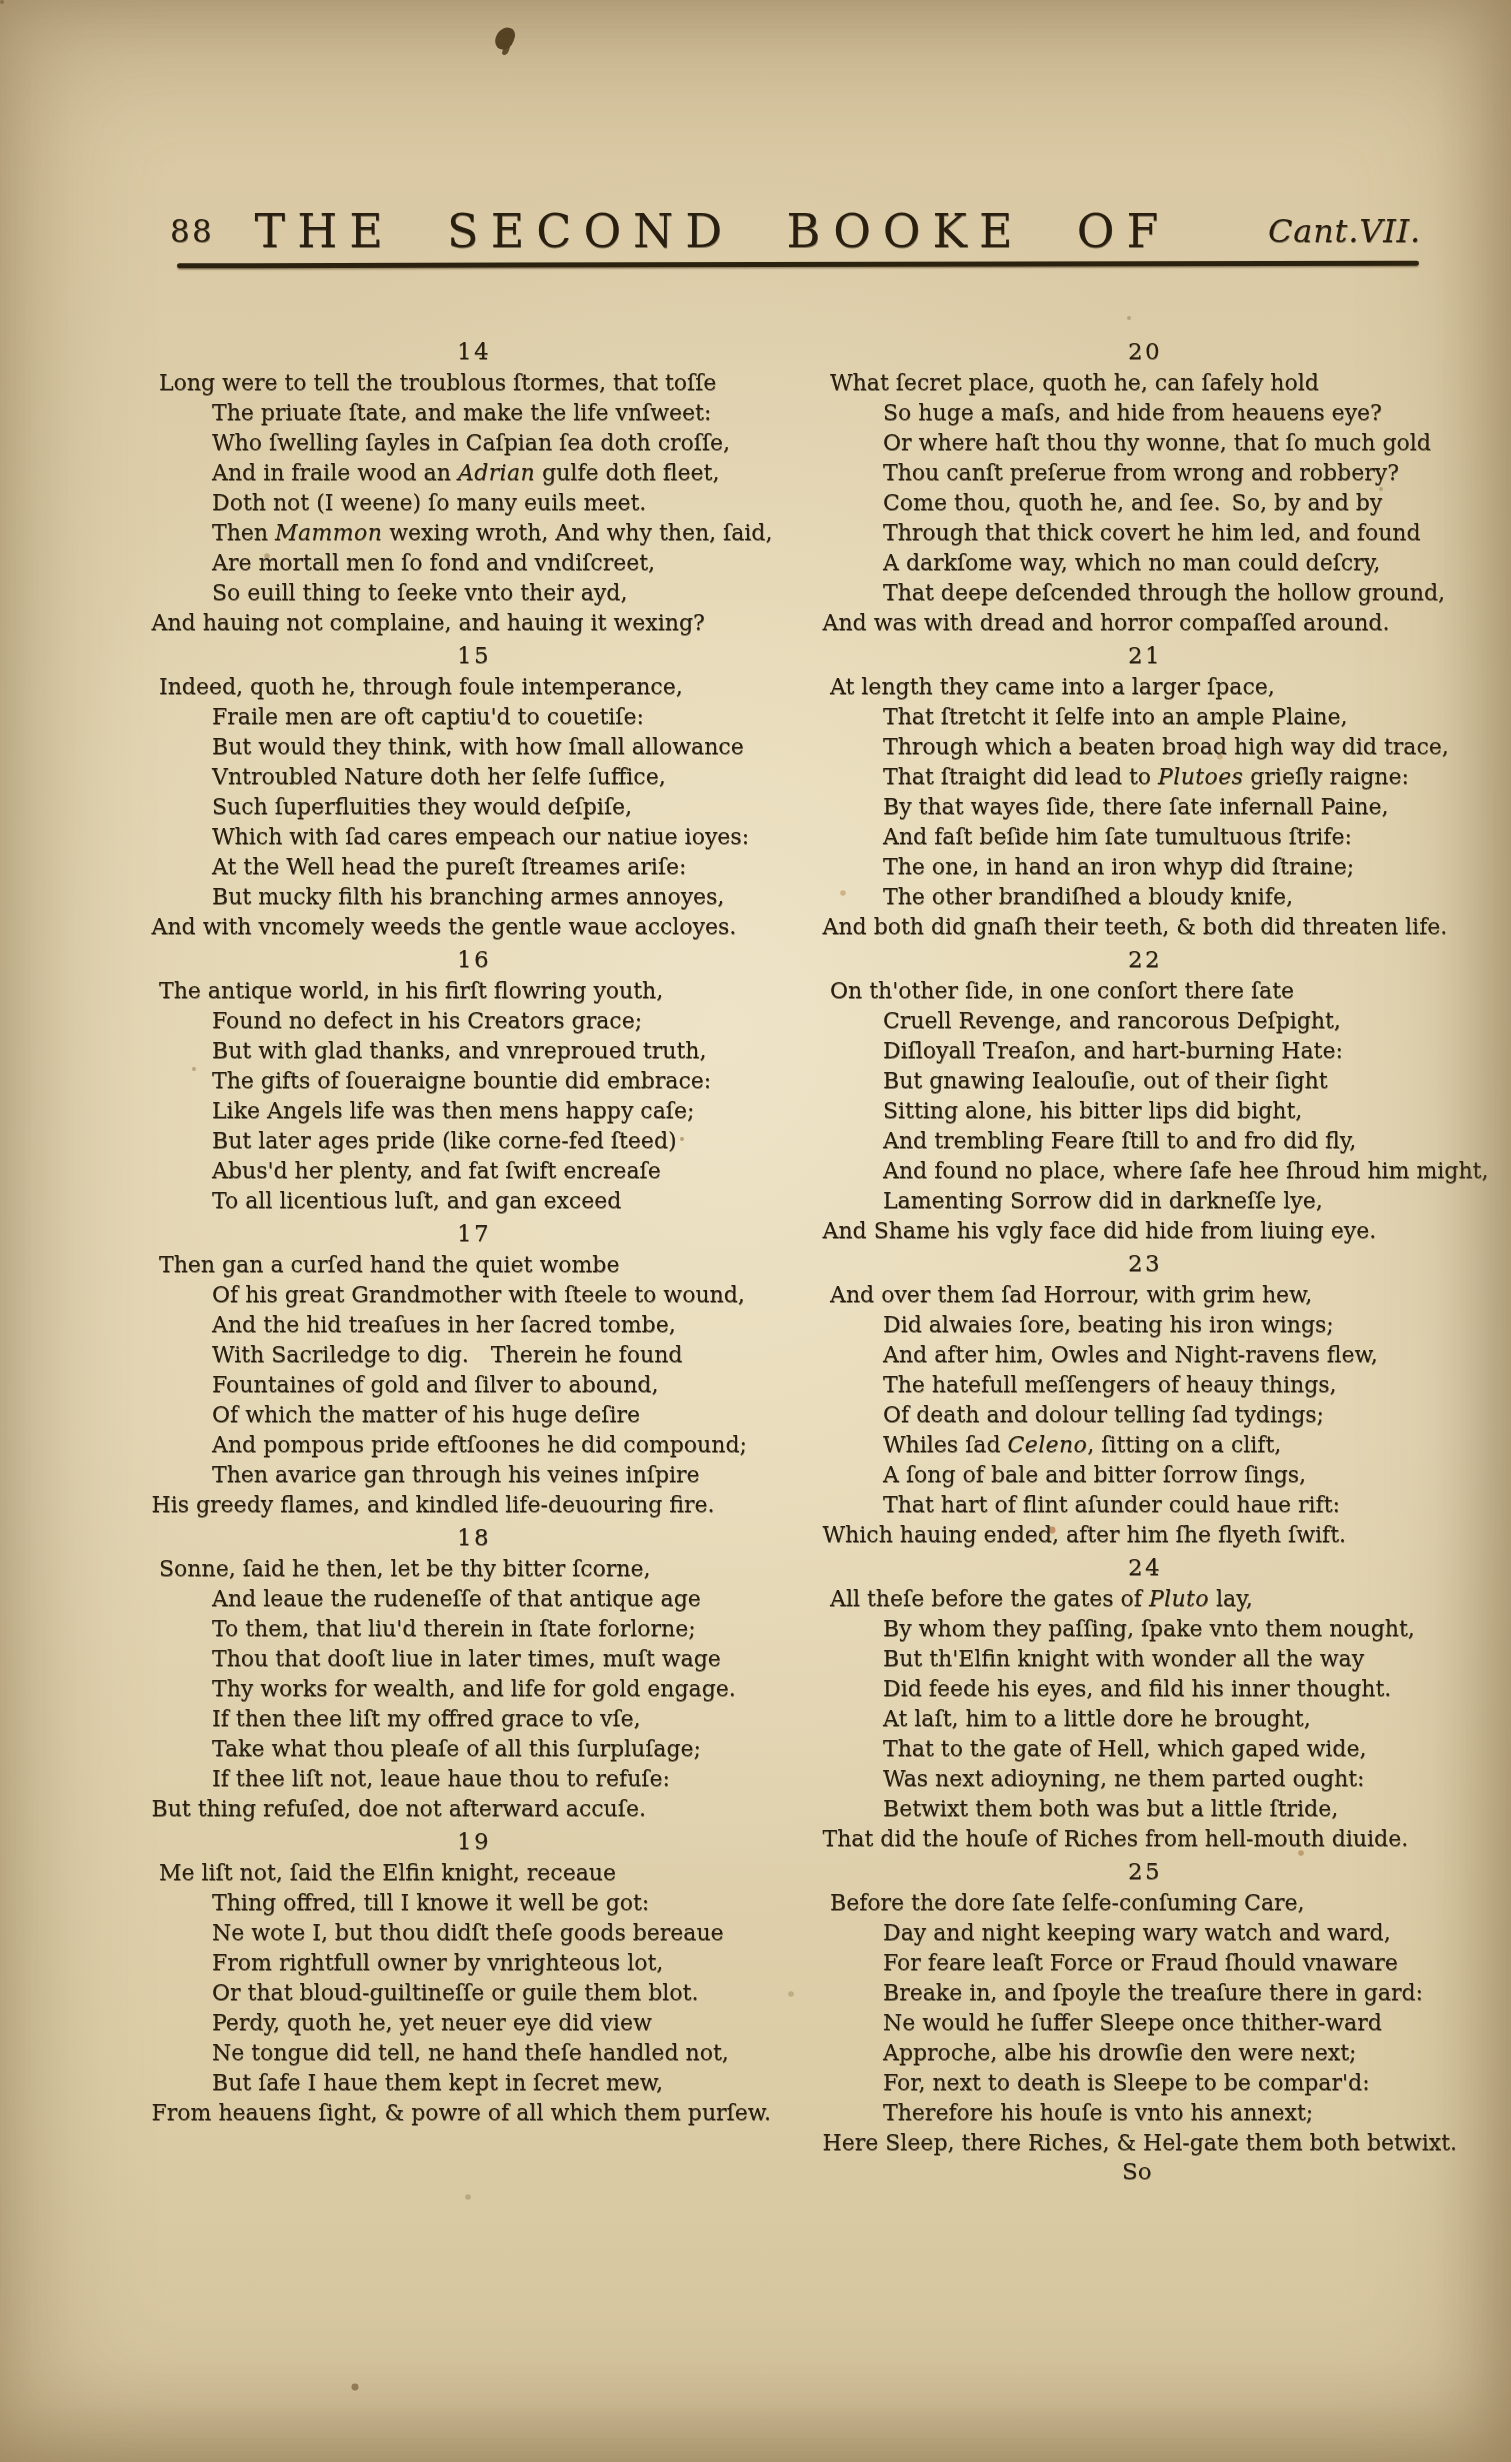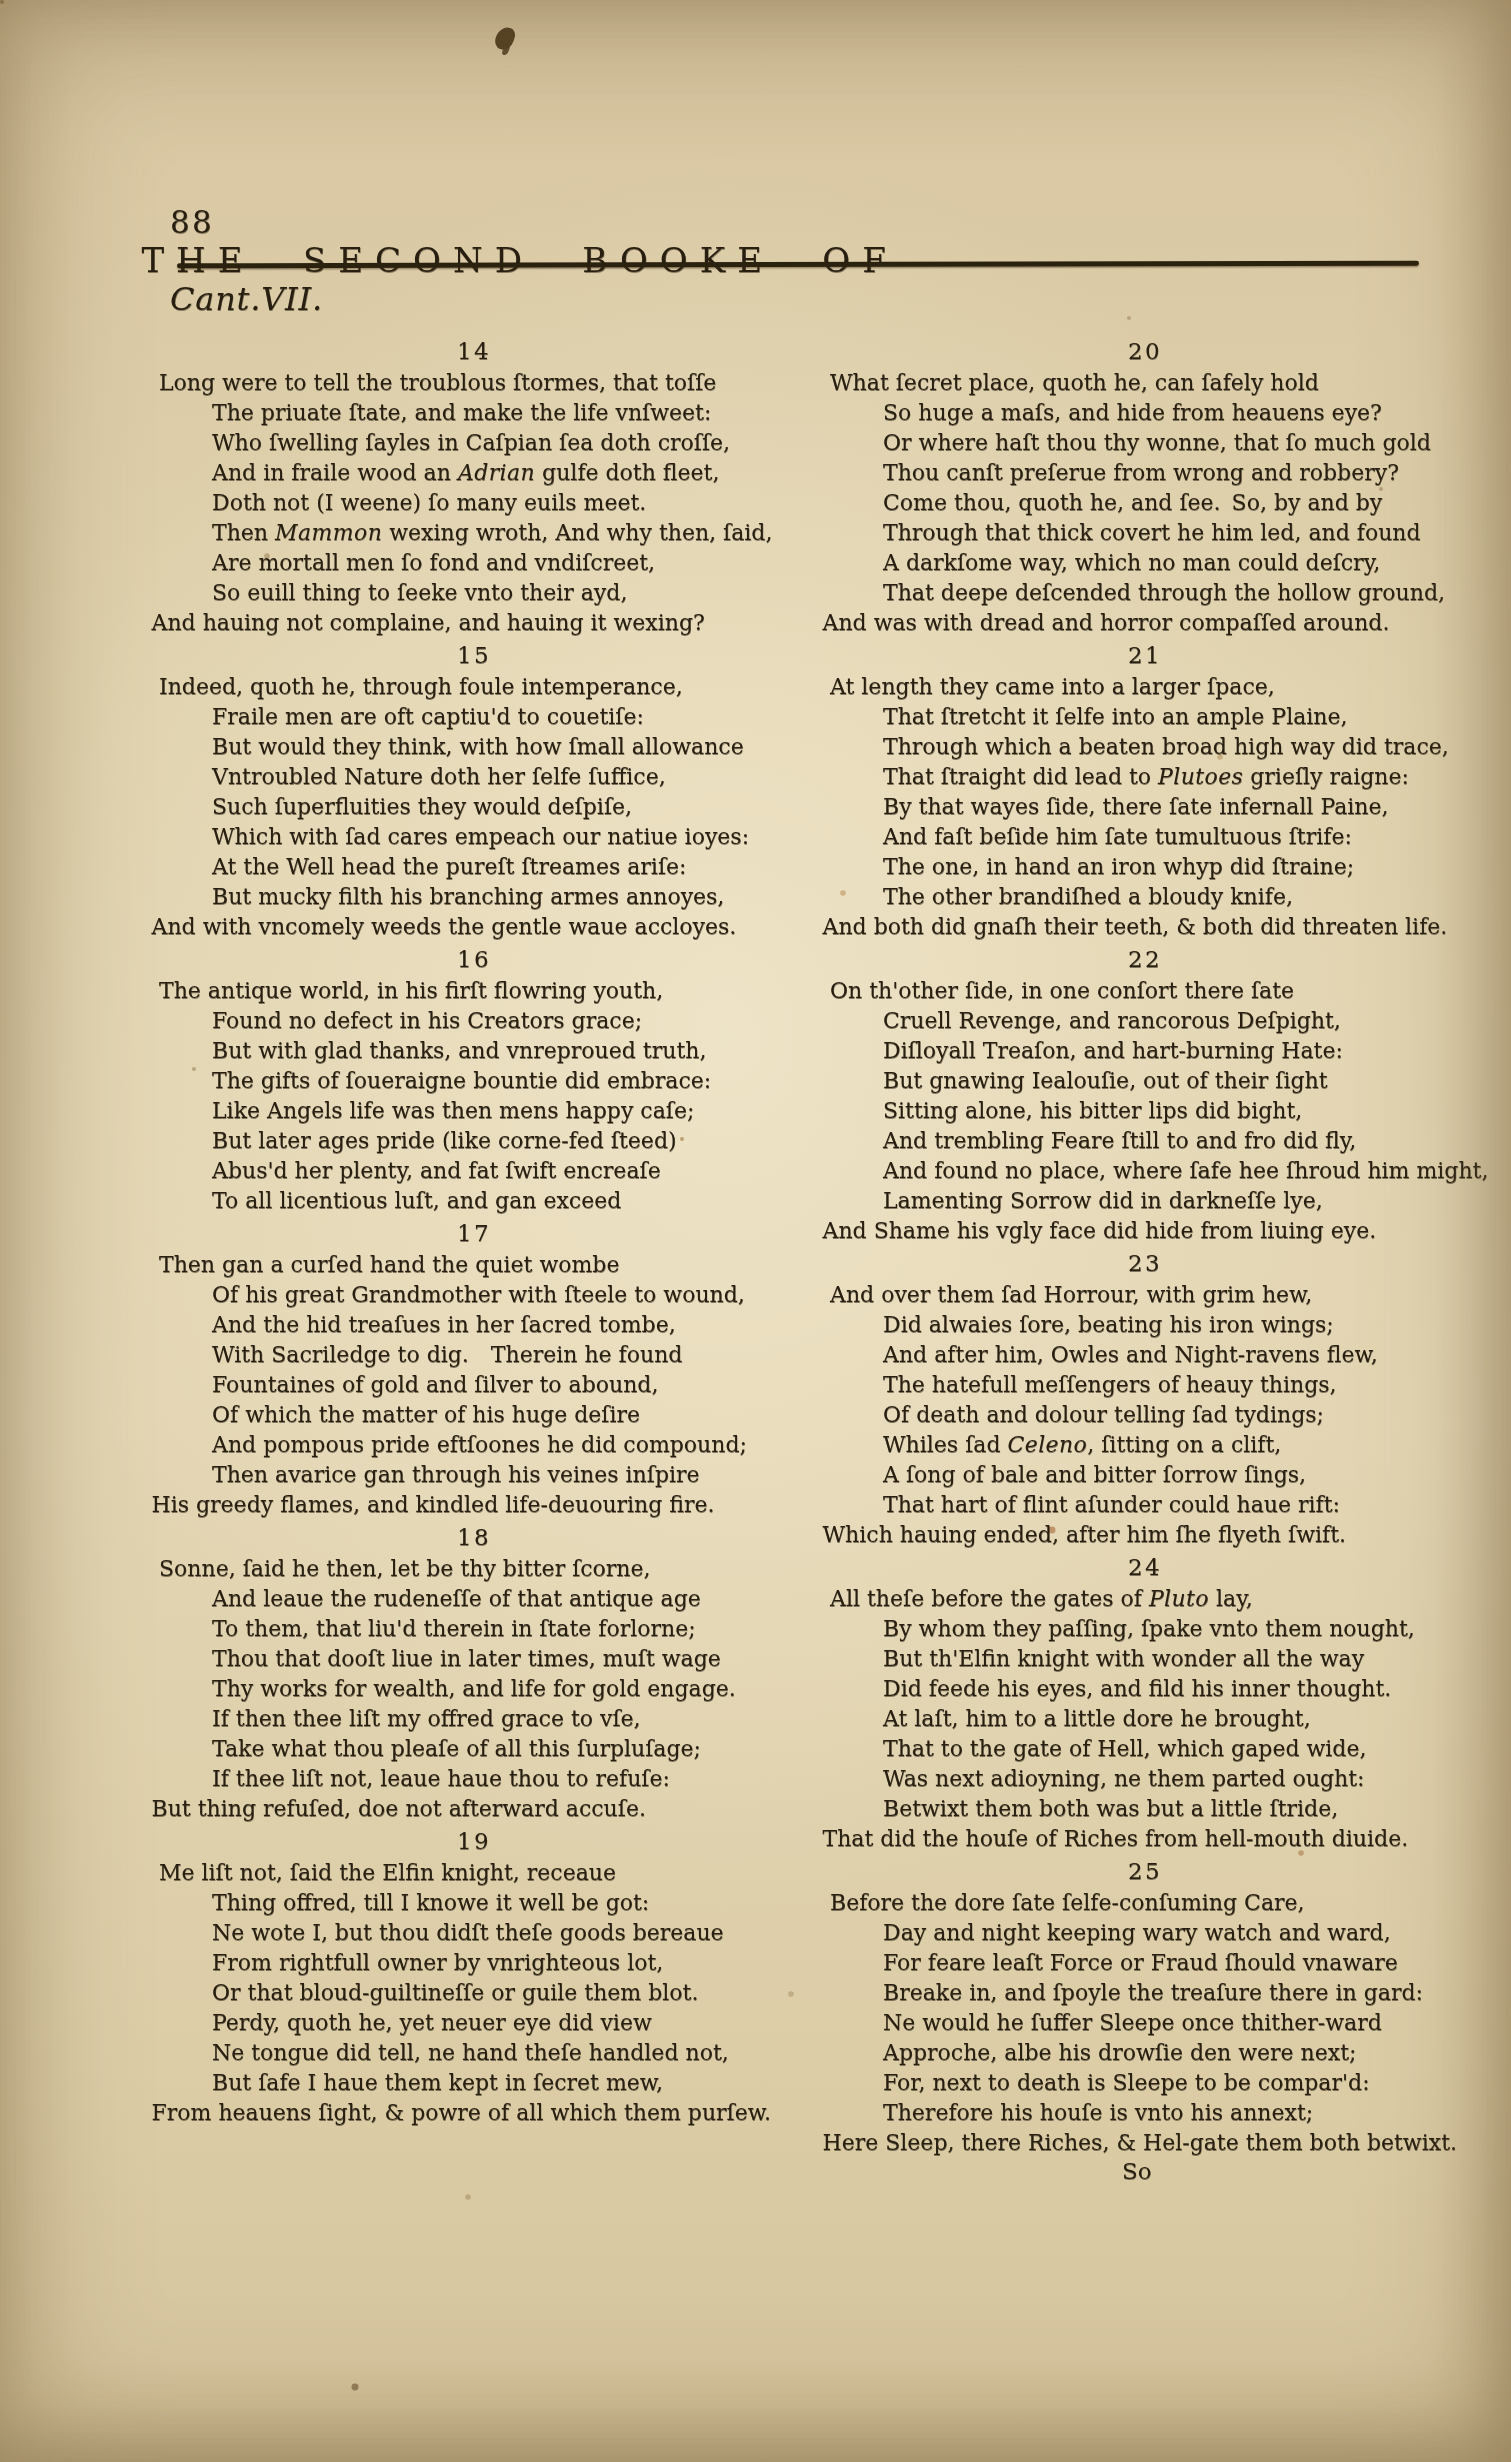--- a/index.html
+++ b/index.html
@@ -40,27 +40,26 @@
       789px 1992px 0 0.8px rgba(130,95,45,.3);
   }
   .blot{
     position:absolute;top:27px;left:496px;width:18px;height:22.5px;
     background:#3f2d12;border-radius:62% 38% 55% 45%;transform:rotate(18deg);
     box-shadow:4.5px 10.5px 0 -6px rgba(63,45,18,.9), -3px -1.5px 0 -6.8px rgba(63,45,18,.8);
     opacity:.88;
   }
   .header{
     position:absolute;top:204px;left:170px;width:1251px;
-    display:flex;align-items:flex-start;
+    display:flex;align-items:center;
     text-shadow:0.4px 0.5px 0.6px rgba(48,36,18,.5);
-    flex-direction:column;
   }
   .page-number{font-size:31px;letter-spacing:2.3px;}
   .running-title{
-    flex:1;text-align:center;font-size:34px;letter-spacing:12px;word-spacing:25.6px;
+    flex:1;text-align:center;font-size:46px;letter-spacing:12px;word-spacing:25.6px;
     white-space:nowrap;transform:translateX(-28.6px);
   }
   .canto{font-style:italic;font-size:32px;letter-spacing:0.8px;}
   .rule{
     position:absolute;top:262px;left:177px;width:1242px;height:5.3px;
     background:linear-gradient(90deg,#3328135 , #2d2310 4%, #241c0c 50%, #2e2512 96%, #33281355);
     background-color:#2a210f;
     border-radius:3px;transform:rotate(-.12deg);
     box-shadow:0 1.5px 1.5px rgba(70,52,26,.45);
   }

